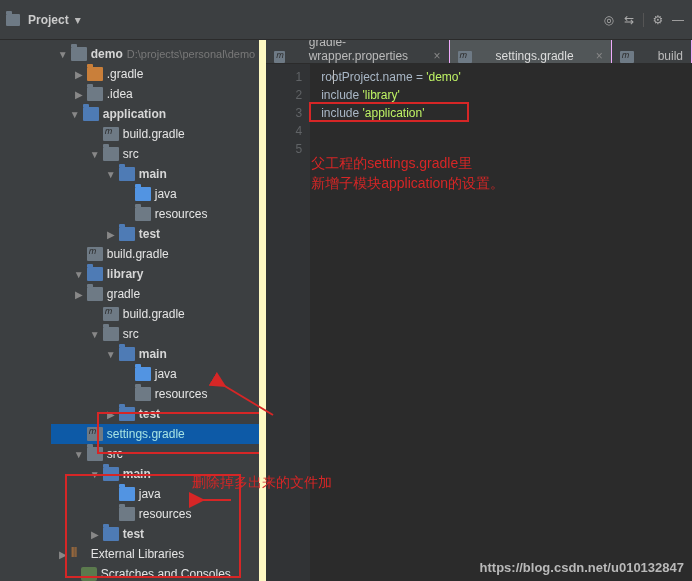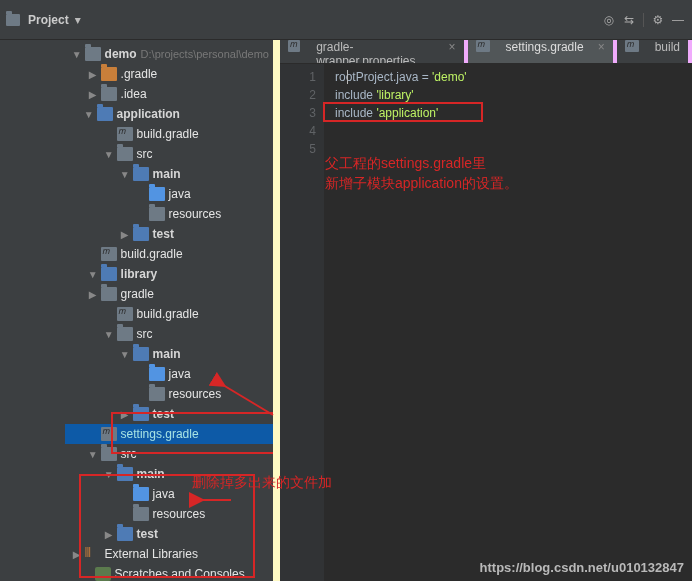--- a/index.html
+++ b/index.html
@@ -49,21 +49,21 @@
 
 
 .redbox { position:absolute; border:2px solid #d62626; pointer-events:none; }
 .red-arrow { position:absolute; pointer-events:none; }
 .red-arrow svg { overflow:visible; }
 .ann-text { position:absolute; color:#d62626; font-family:"SimSun","Microsoft YaHei",sans-serif; font-size:14px; pointer-events:none; }
 
 
 .editor-side { flex:1; display:flex; flex-direction:column; background:#2b2b2b; }
 .tabs { height:24px; background:#3c3f41; display:flex; align-items:stretch; border-bottom:1px solid #2b2b2b; overflow:hidden; }
-.tab { display:flex; align-items:flex-start; padding:0 8px; gap:12px; border-right:4px solid #f0abfc; color:#bbb; cursor:pointer; }
+.tab { display:flex; align-items:flex-end; padding:0 8px; gap:20px; border-right:1px solid #f0abfc; color:#bbb; cursor:pointer; }
 .tab.active { background:#515658; color:#ddd; }
 .tab .ficon { width:14px; height:12px; }
 .tab .close { color:#888; margin-left:2px; }
 .editor-body { flex:1; display:flex; position:relative; }
 .gutter { width:45px; background:#313335; color:#606366; text-align:right; padding:4px 8px 0 0; font-family:Consolas,monospace; font-size:12px; line-height:18px; border-right:1px solid #2b2b2b;}
 .code { flex:1; padding:4px 0 0 10px; font-family:Consolas,monospace; font-size:12px; line-height:18px; position:relative; }
 .code .str { color:#bef264; }
 .code .id { color:#a9b7c6; }
 .caret { position:absolute; width:1px; height:14px; background:#bbb; }
 
@@ -260,21 +260,21 @@
       </div>
       <div class="editor-body">
         <div class="gutter">
           <div>1</div>
           <div>2</div>
           <div>3</div>
           <div>4</div>
           <div>5</div>
         </div>
         <div class="code">
-          <div><span class="id">rootProject</span><span class="id">.java = </span><span class="str">'demo'</span></div>
+          <div><span class="id">rootProject</span><span class="id">.name = </span><span class="str">'demo'</span></div>
           <div><span class="id">include </span><span class="str">'library'</span></div>
           <div><span class="id">include </span><span class="str">'application'</span></div>
           <div>&nbsp;</div>
           <div>&nbsp;</div>
           <div class="caret" style="left:22px;top:6px"></div>
 
           <div class="redbox" style="left:-2px;top:38px;width:160px;height:20px"></div>
 
           <div class="ann-text" style="left:0px;top:90px">父工程的settings.gradle里</div>
           <div class="ann-text" style="left:0px;top:110px">新增子模块application的设置。</div>

